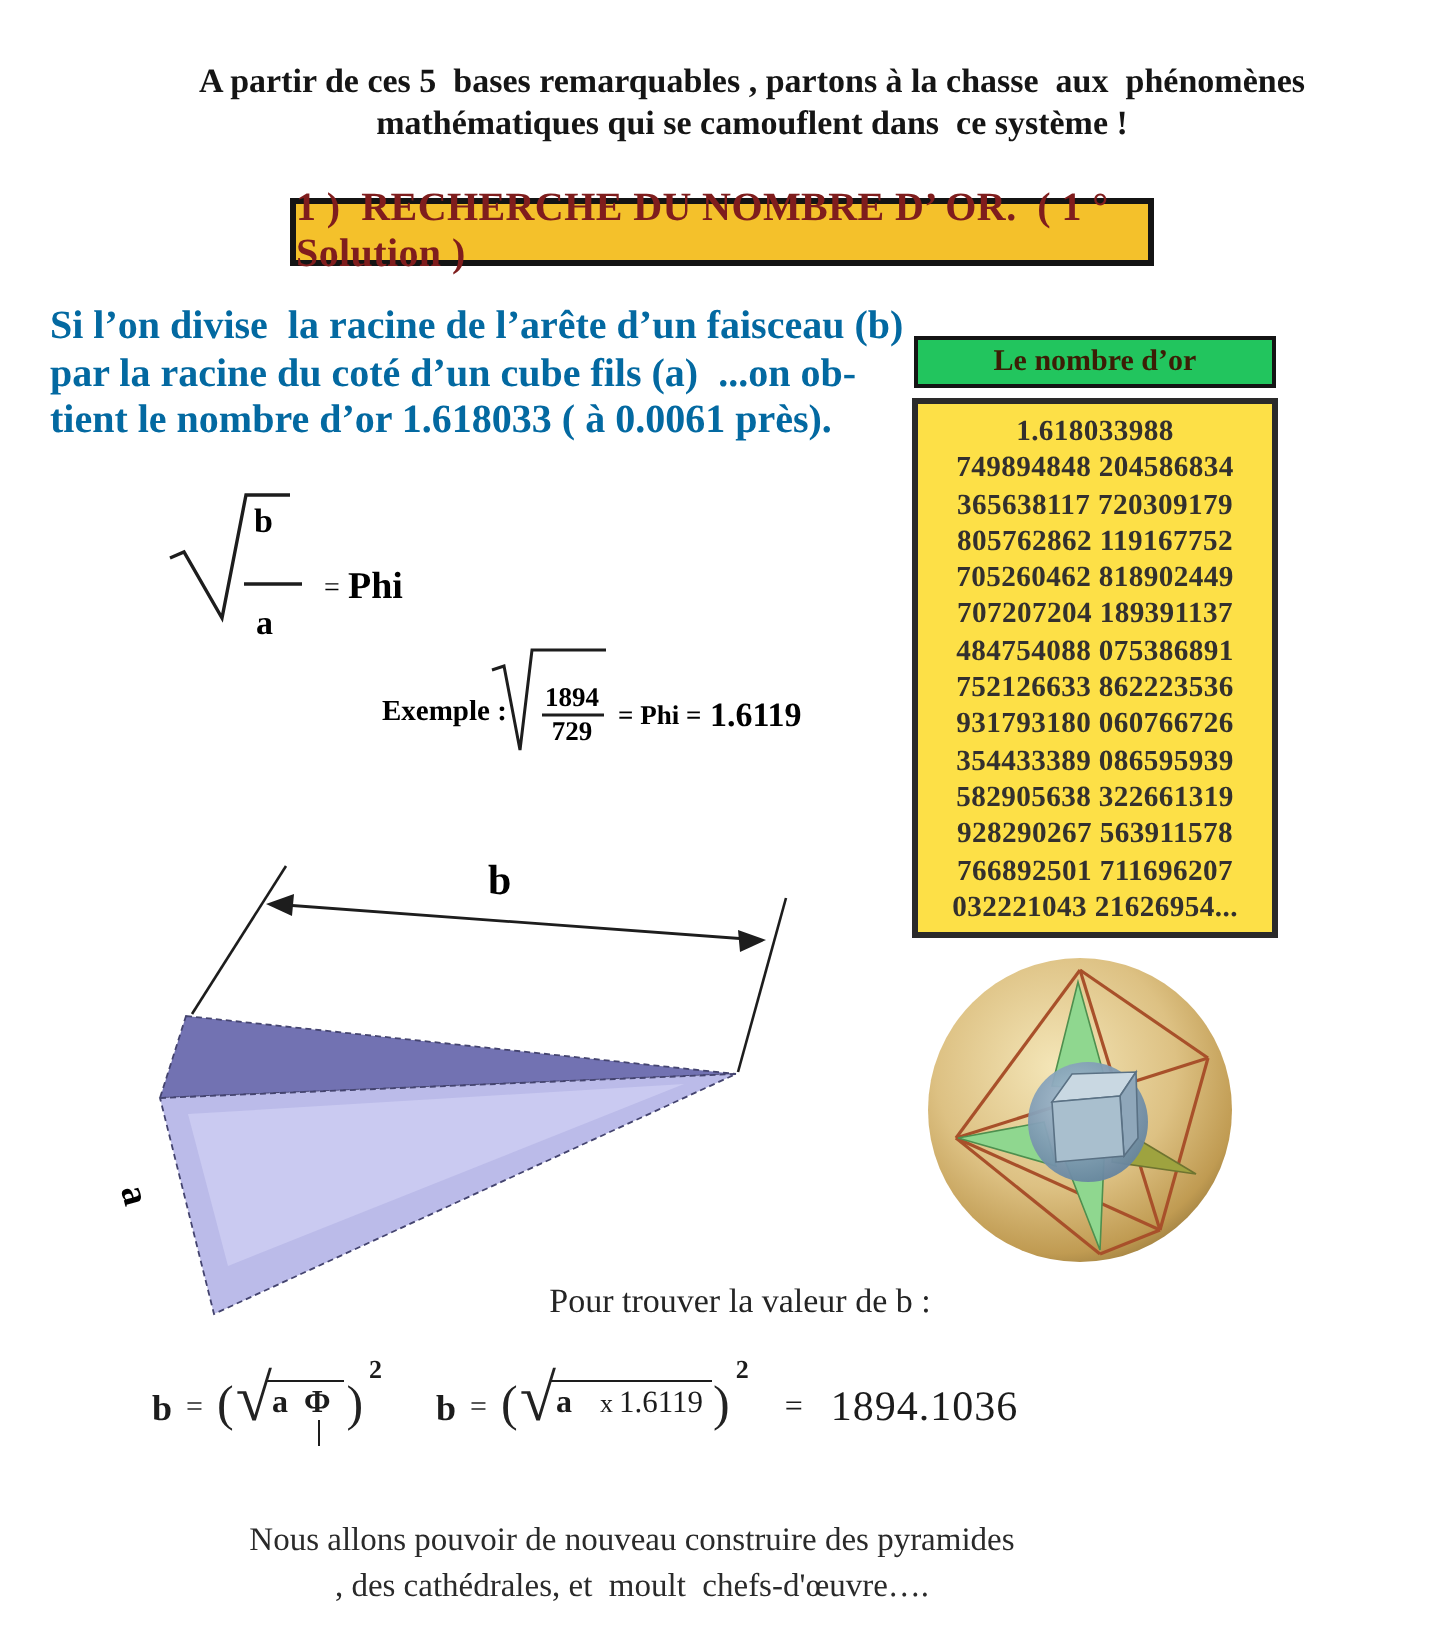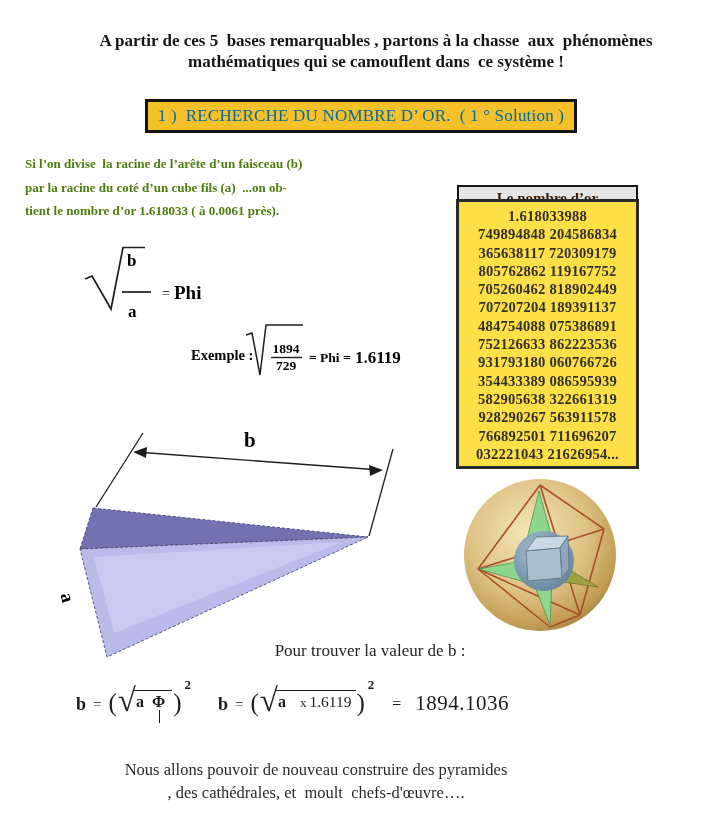--- a/index.html
+++ b/index.html
@@ -10,28 +10,28 @@
   .abs{position:absolute;}
   .pre{white-space:pre-wrap;}
 
   
   .heading{left:0;top:30px;width:720px;text-align:center;font-weight:bold;
            font-size:17px;line-height:21px;color:#151515;padding-left:16px;}
 
   
   .banner{left:145px;top:99px;width:426px;height:28px;background:#F4C12B;
           border:3px solid #141414;display:flex;align-items:center;justify-content:center;}
-  .banner-text{font-weight:normal;font-size:17px;color:#0369a1;letter-spacing:.2px;}
-
-  
-  .intro{left:25px;top:152px;width:430px;font-weight:bold;font-size:13px;
-         line-height:23.5px;color:#4d7c0f;}
-
-  
-  .gold-title{left:457px;top:185px;width:177px;height:22px;background:#e5e5e5;
+  .banner-text{font-weight:bold;font-size:20px;color:#7f1d1d;letter-spacing:.2px;}
+
+  
+  .intro{left:25px;top:152px;width:430px;font-weight:bold;font-size:20px;
+         line-height:23.5px;color:#0369a1;}
+
+  
+  .gold-title{left:457px;top:168px;width:177px;height:22px;background:#22c55e;
               border:2px solid #141414;display:flex;align-items:center;justify-content:center;}
   .gold-title span{font-weight:bold;font-size:15px;color:#3c1d05;}
   .gold-box{left:456px;top:199px;width:177px;height:259px;background:#fde047;
             border:3px solid #2a2a2a;padding-top:5px;text-align:center;}
   .digit-row{font-weight:bold;font-size:14.6px;line-height:18.3px;color:#33302e;letter-spacing:.2px;}
 
   
   .solve-prompt{left:0;top:641px;width:740px;text-align:center;font-size:17px;color:#242424;}
   .footer{left:0;top:758px;width:632px;text-align:center;font-size:16.5px;line-height:23px;color:#2a2a2a;}
 

